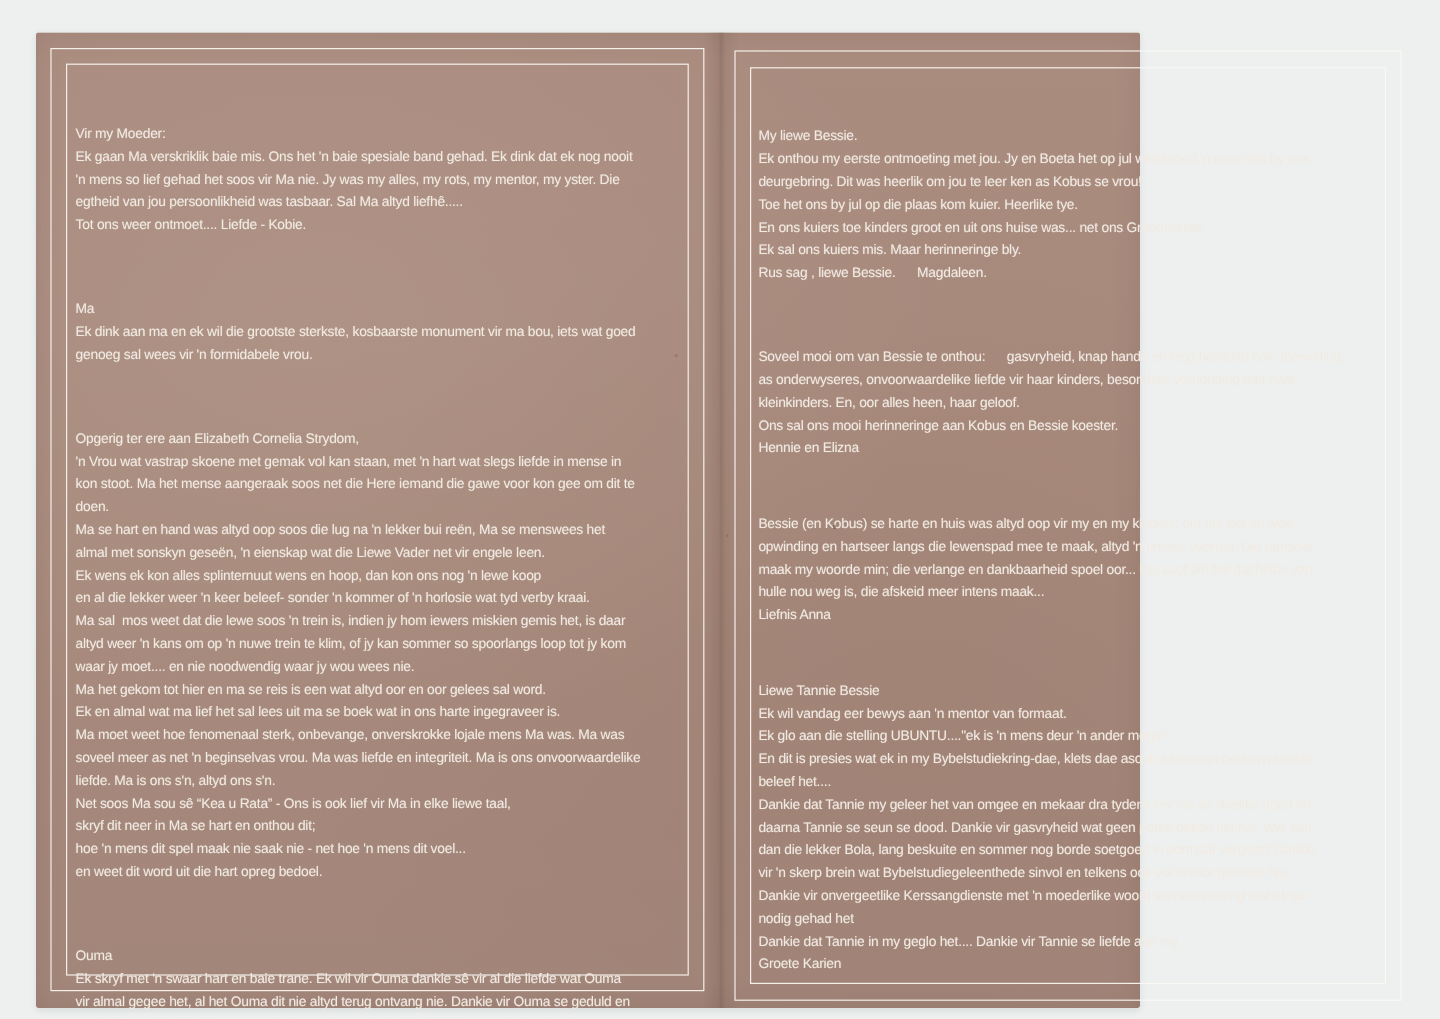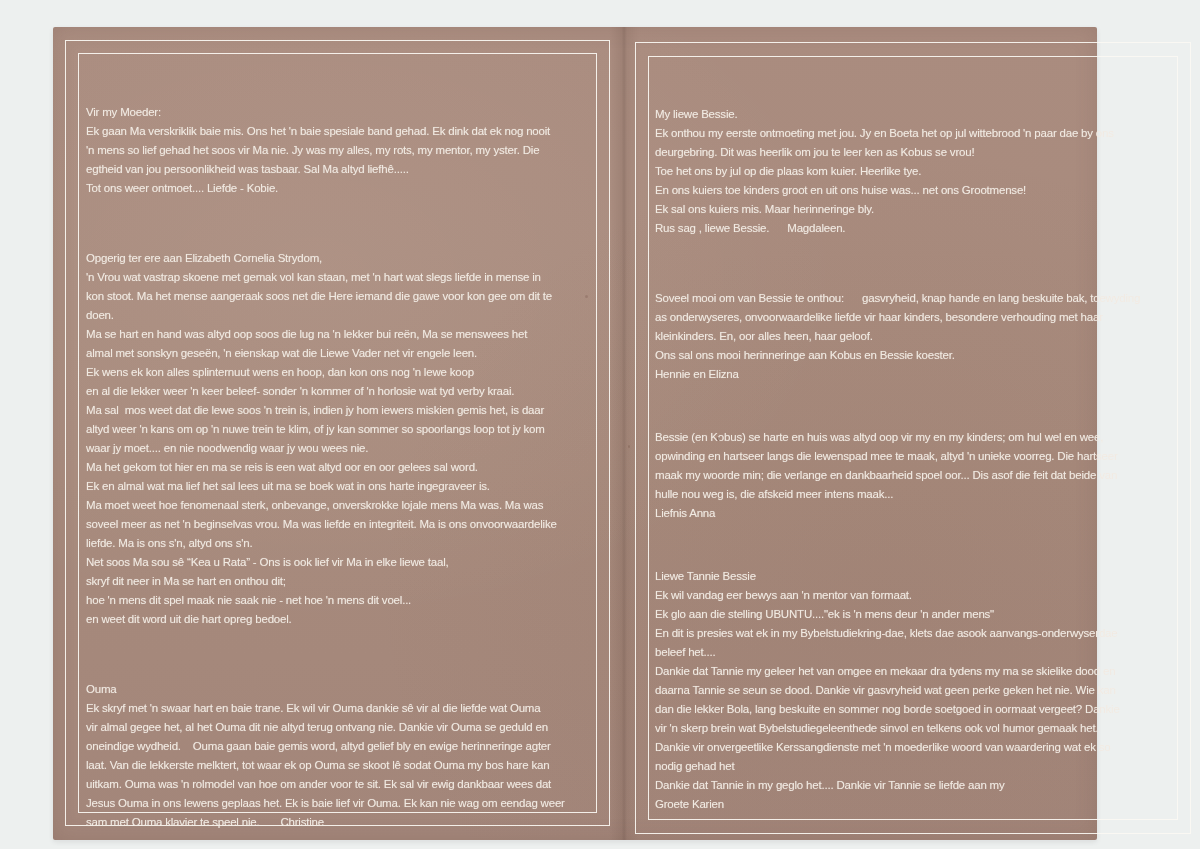--- a/index.html
+++ b/index.html
@@ -9,28 +9,27 @@
     font-family: "Liberation Sans", "DejaVu Sans", sans-serif;
     background: linear-gradient(180deg, #dcе1e0 0px, #dde2e1 6px, #edf1f0 30px, #eef1f0 100%);
     background-color: #edf0ef;
     position: relative;
   }
 
   
   .spread {
     position: absolute;
     left: 30px; top: 27px;
-    width: 1044px; height: 813px;
+    width: 920px; height: 813px;
     background:
       radial-gradient(ellipse 900px 600px at 25% 30%, rgba(255,244,235,0.07), rgba(0,0,0,0) 60%),
       radial-gradient(ellipse 800px 700px at 80% 70%, rgba(120,85,70,0.10), rgba(0,0,0,0) 65%),
       linear-gradient(180deg, #aa8c7f 0%, #a78a7c 55%, #a3867a 100%);
     border-radius: 2px;
     box-shadow: inset 0 0 22px rgba(95,65,55,0.16), 0 2px 5px rgba(60,60,70,0.10);
-    margin-left: 23px;
   }
 
   
   .fold {
     position: absolute;
     left: 556px; top: 0;
     width: 30px; height: 100%;
     background: linear-gradient(90deg, rgba(0,0,0,0) 0%, rgba(88,62,52,0.14) 42%, rgba(70,48,40,0.22) 50%, rgba(88,62,52,0.10) 60%, rgba(0,0,0,0) 100%);
   }
 
@@ -78,20 +77,23 @@
   <div class="frame f-l-inner"></div>
   <div class="frame f-r-outer"></div>
   <div class="frame f-r-inner"></div>
 
   <div class="page-content pc-left">
     <p>Vir my Moeder:
 Ek gaan Ma verskriklik baie mis. Ons het 'n baie spesiale band gehad. Ek dink dat ek nog nooit
 'n mens so lief gehad het soos vir Ma nie. Jy was my alles, my rots, my mentor, my yster. Die
 egtheid van jou persoonlikheid was tasbaar. Sal Ma altyd liefhê.....
 Tot ons weer ontmoet.... Liefde - Kobie.</p>
+    <p>Ma
+Ek dink aan ma en ek wil die grootste sterkste, kosbaarste monument vir ma bou, iets wat goed
+genoeg sal wees vir 'n formidabele vrou.</p>
     <p>Opgerig ter ere aan Elizabeth Cornelia Strydom,
 'n Vrou wat vastrap skoene met gemak vol kan staan, met 'n hart wat slegs liefde in mense in
 kon stoot. Ma het mense aangeraak soos net die Here iemand die gawe voor kon gee om dit te
 doen.
 Ma se hart en hand was altyd oop soos die lug na 'n lekker bui reën, Ma se menswees het
 almal met sonskyn geseën, 'n eienskap wat die Liewe Vader net vir engele leen.
 Ek wens ek kon alles splinternuut wens en hoop, dan kon ons nog 'n lewe koop
 en al die lekker weer 'n keer beleef- sonder 'n kommer of 'n horlosie wat tyd verby kraai.
 Ma sal  mos weet dat die lewe soos 'n trein is, indien jy hom iewers miskien gemis het, is daar
 altyd weer 'n kans om op 'n nuwe trein te klim, of jy kan sommer so spoorlangs loop tot jy kom

